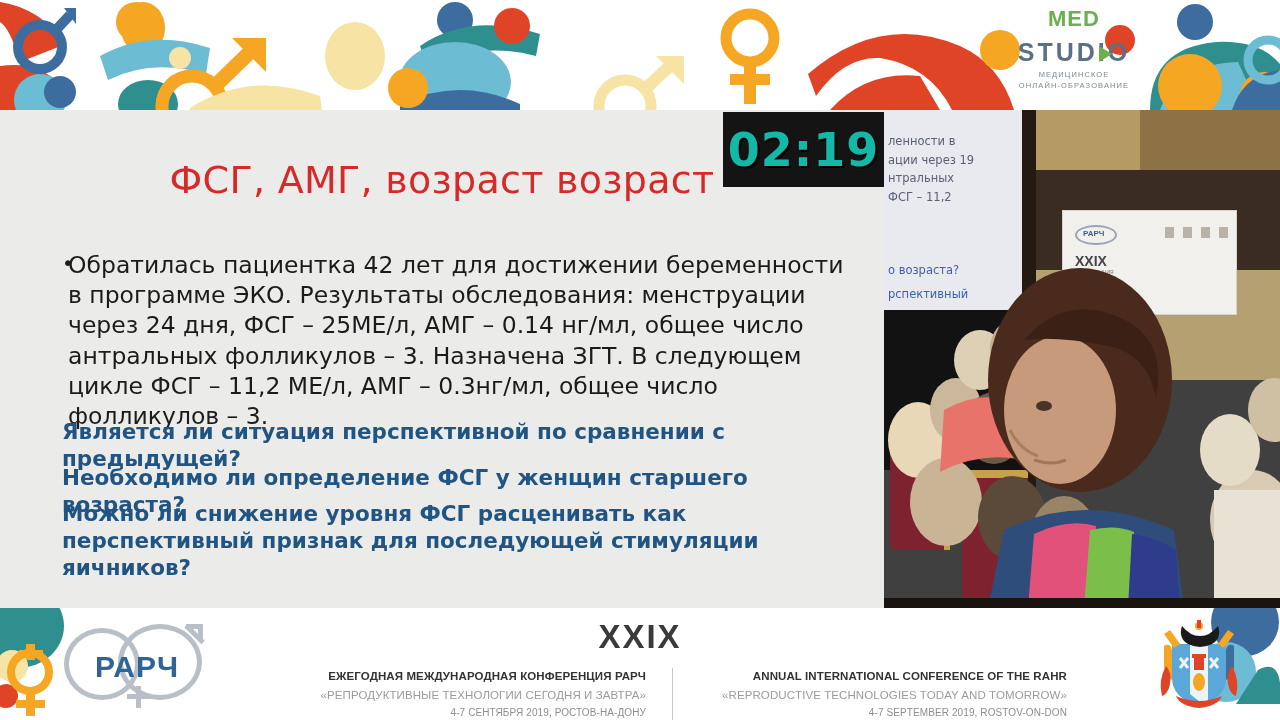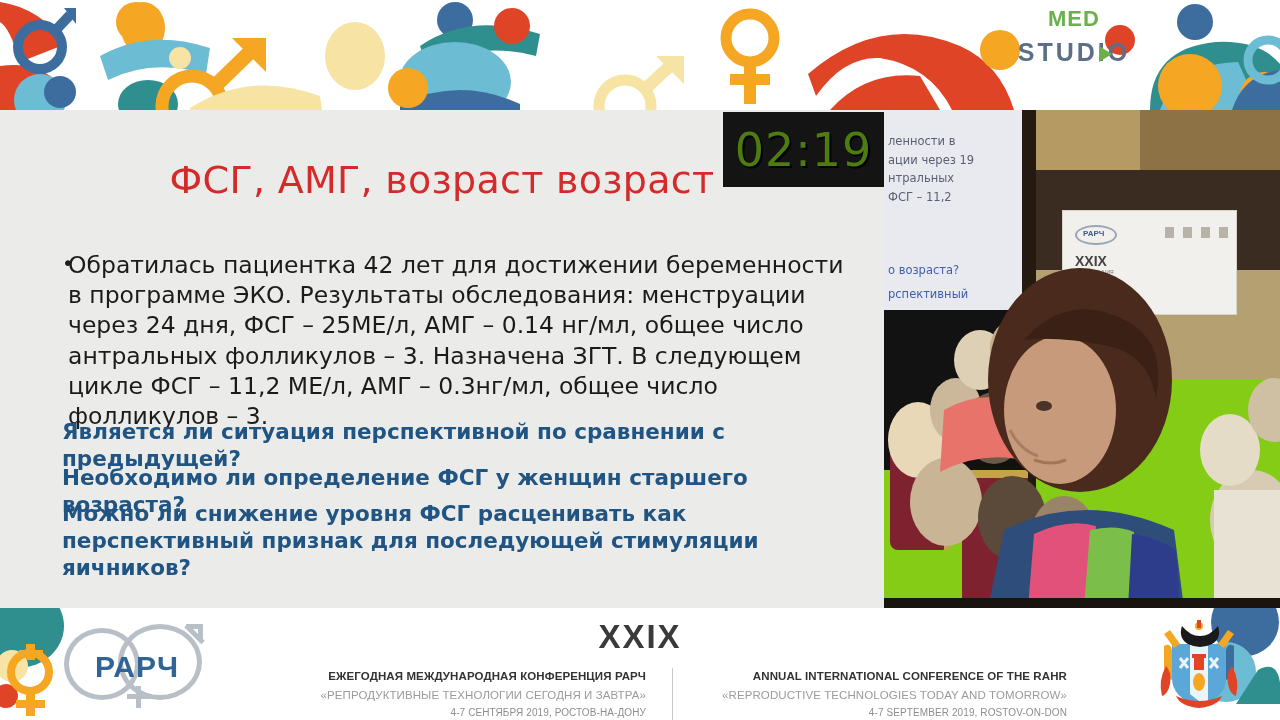--- a/index.html
+++ b/index.html
@@ -60,29 +60,29 @@
   .q1 { top:308px; }
   .q2 { top:354px; }
   .q3 { top:390px; }
 
   
   .timer {
     position:absolute; left:723px; top:112px; width:161px; height:75px;
     background:#141414; display:flex; align-items:center; justify-content:center;
   }
   .timer-text {
-    font-family:"DejaVu Sans", sans-serif; font-weight:normal;
-    font-size:46px; color:#4d7c0f; letter-spacing:1px;
+    font-family:"DejaVu Sans", sans-serif; font-weight:bold;
+    font-size:46px; color:#14b8a6; letter-spacing:1px;
     text-shadow:2px 2px 0 #000;
   }
 
   
   .video {
     position:absolute; left:884px; top:110px; width:396px; height:498px;
-    background:#84cc16; overflow:hidden;
+    background:#404040; overflow:hidden;
   }
   .v-slide {
     position:absolute; left:0; top:0; width:138px; height:200px;
     background:#e9eaf0;
   }
   .v-slide-txt {
     position:absolute; left:4px; top:22px; width:140px;
     font-size:11.5px; line-height:1.62; color:#5a5f72;
     font-family:"DejaVu Sans", sans-serif; white-space:nowrap;
   }
@@ -222,20 +222,24 @@
       </g>
     </svg>
 
     <div class="brand">
       <div class="brand-med">
         <span class="b-m">MED</span>
       </div>
       <div class="brand-studio">
         <span>STUDIO</span>
         <span class="play-tri"></span>
+      </div>
+      <div class="brand-sub">
+        <div>МЕДИЦИНСКОЕ</div>
+        <div>ОНЛАЙН-ОБРАЗОВАНИЕ</div>
       </div>
     </div>
   </div>
 
   <div class="slide">
     <div class="slide-title">ФСГ, АМГ, возраст возраст</div>
 
     <div class="bullet-block">
       <span class="bdot">•</span>
       <span class="btxt">Обратилась пациентка 42 лет для достижении беременности в программе ЭКО. Результаты обследования: менструации через 24 дня, ФСГ – 25МЕ/л, АМГ – 0.14 нг/мл, общее число антральных фолликулов – 3. Назначена ЗГТ. В следующем цикле ФСГ – 11,2 МЕ/л, АМГ – 0.3нг/мл, общее число фолликулов – 3.</span>

